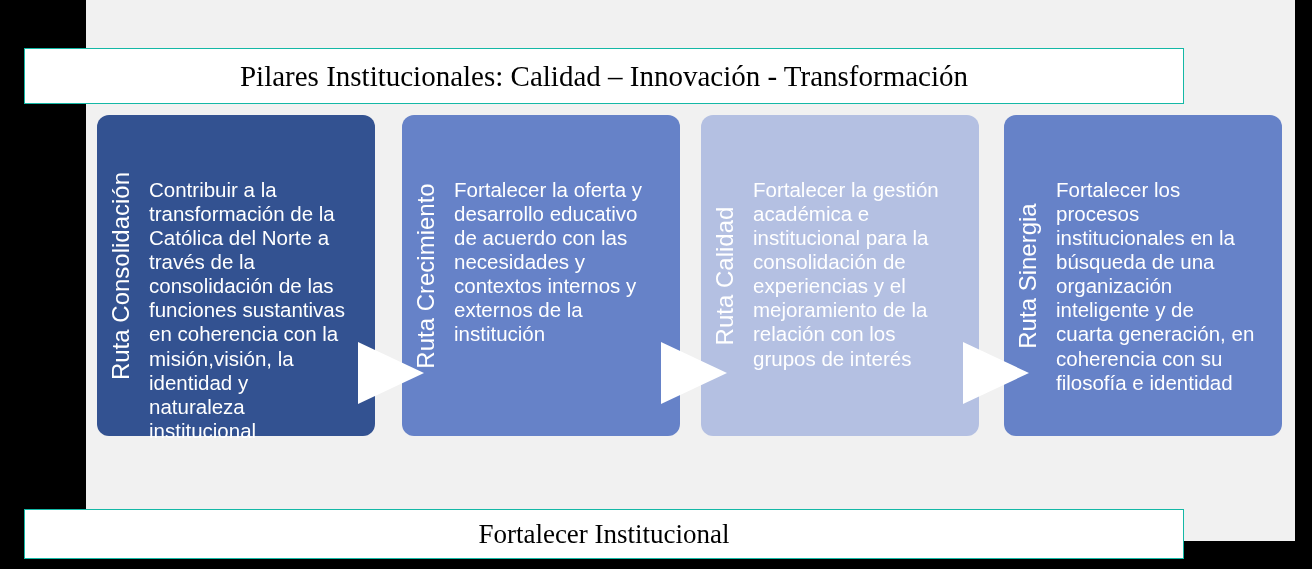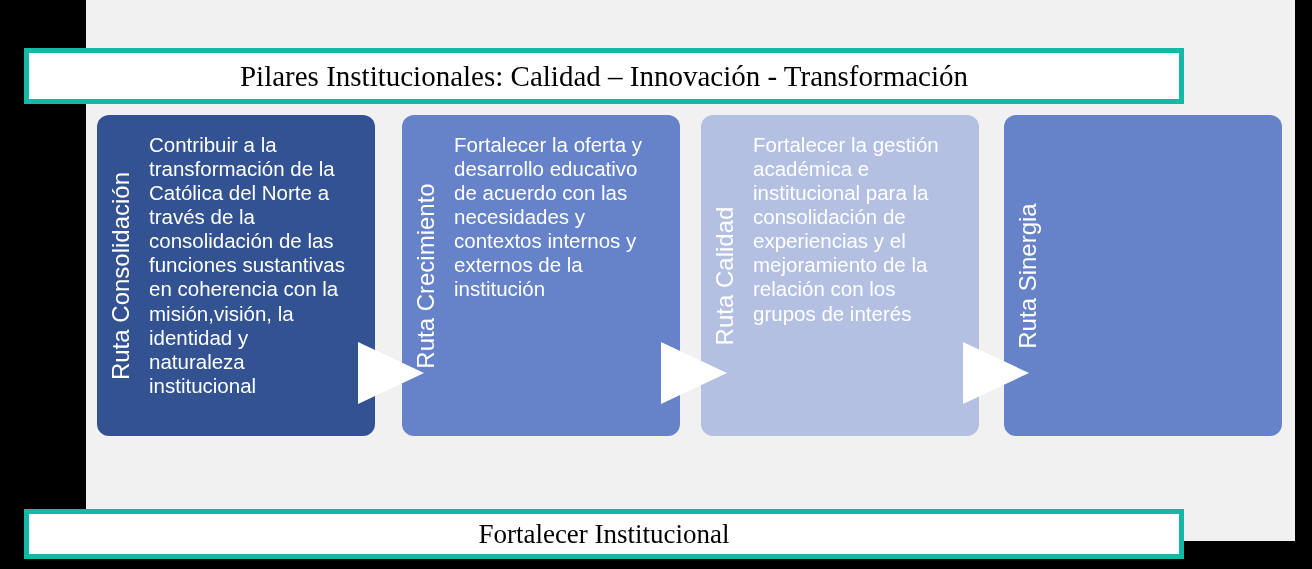--- a/index.html
+++ b/index.html
@@ -28,21 +28,21 @@
     top: 0px;
     width: 1209px;
     height: 541px;
     background: #f1f1f1;
   }
 
   
   .banner {
     position: absolute;
     background: #ffffff;
-    border: 5px solid #14b8a6;
+    border: 1px solid #14b8a6;
     box-sizing: border-box;
     display: flex;
     align-items: center;
     justify-content: center;
     color: #000000;
     font-family: "Liberation Serif", serif;
     font-weight: 400;
   }
   .banner-top {
     left: 24px;
@@ -104,20 +104,21 @@
 
   
   .route-body {
     flex: 1 1 auto;
     color: #ffffff;
     font-size: 20.5px;
     line-height: 1.175;
     padding: 18px 27px 0 4px;
     font-family: "Liberation Sans", sans-serif;
     white-space: pre-line;
+    margin-top: 45px;
   }
 
   
   .connector {
     position: absolute;
     top: 342px;
     width: 66px;
     height: 62px;
     z-index: 5;
   }
@@ -162,20 +163,21 @@
       </div>
       <div class="route-body">Fortalecer la gestión académica e institucional para la consolidación de experiencias y el mejoramiento de la relación con los grupos de interés</div>
     </div>
   </div>
 
   <div class="route-box rb4" id="route-3" style="background: rgb(102, 130, 200);">
     <div class="route-inner">
       <div class="route-title-wrap">
         <span class="route-title">Ruta Sinergia</span>
       </div>
+      <div class="route-body">Fortalecer los procesos institucionales en la búsqueda de una organización inteligente y de cuarta generación, en coherencia con su filosofía e identidad</div>
     </div>
   </div>
 
   <div class="connector c1">
     <svg width="66" height="62" viewBox="0 0 66 62" xmlns="http://www.w3.org/2000/svg">
       <polygon points="0,0 66,31 0,62" fill="#ffffff"></polygon>
     </svg>
   </div>
   <div class="connector c2">
     <svg width="66" height="62" viewBox="0 0 66 62" xmlns="http://www.w3.org/2000/svg">

